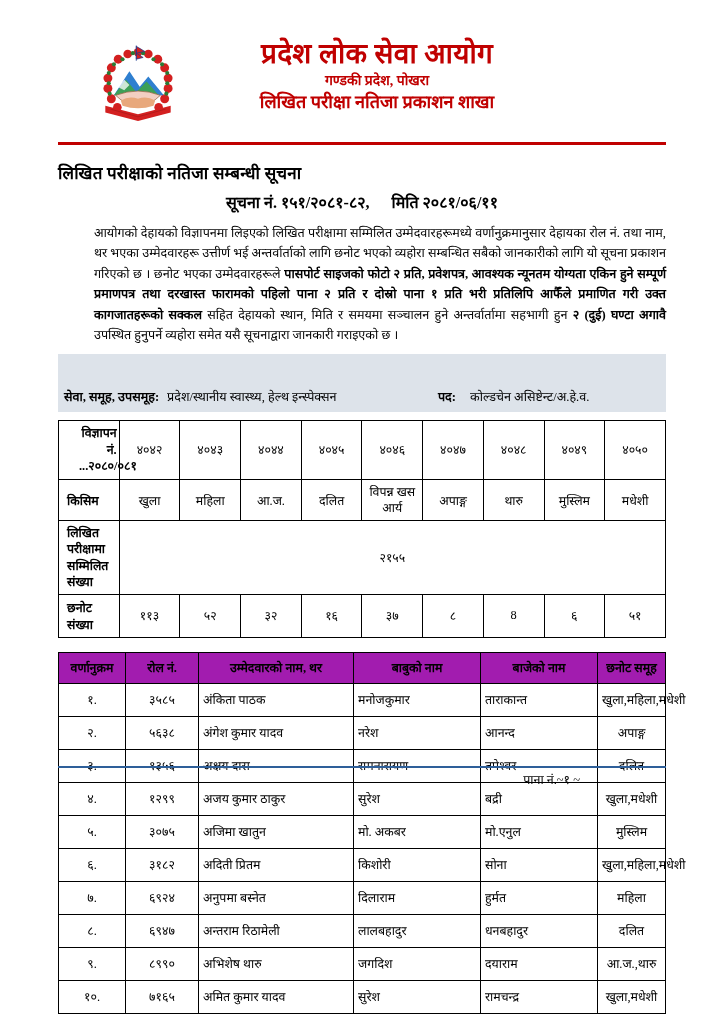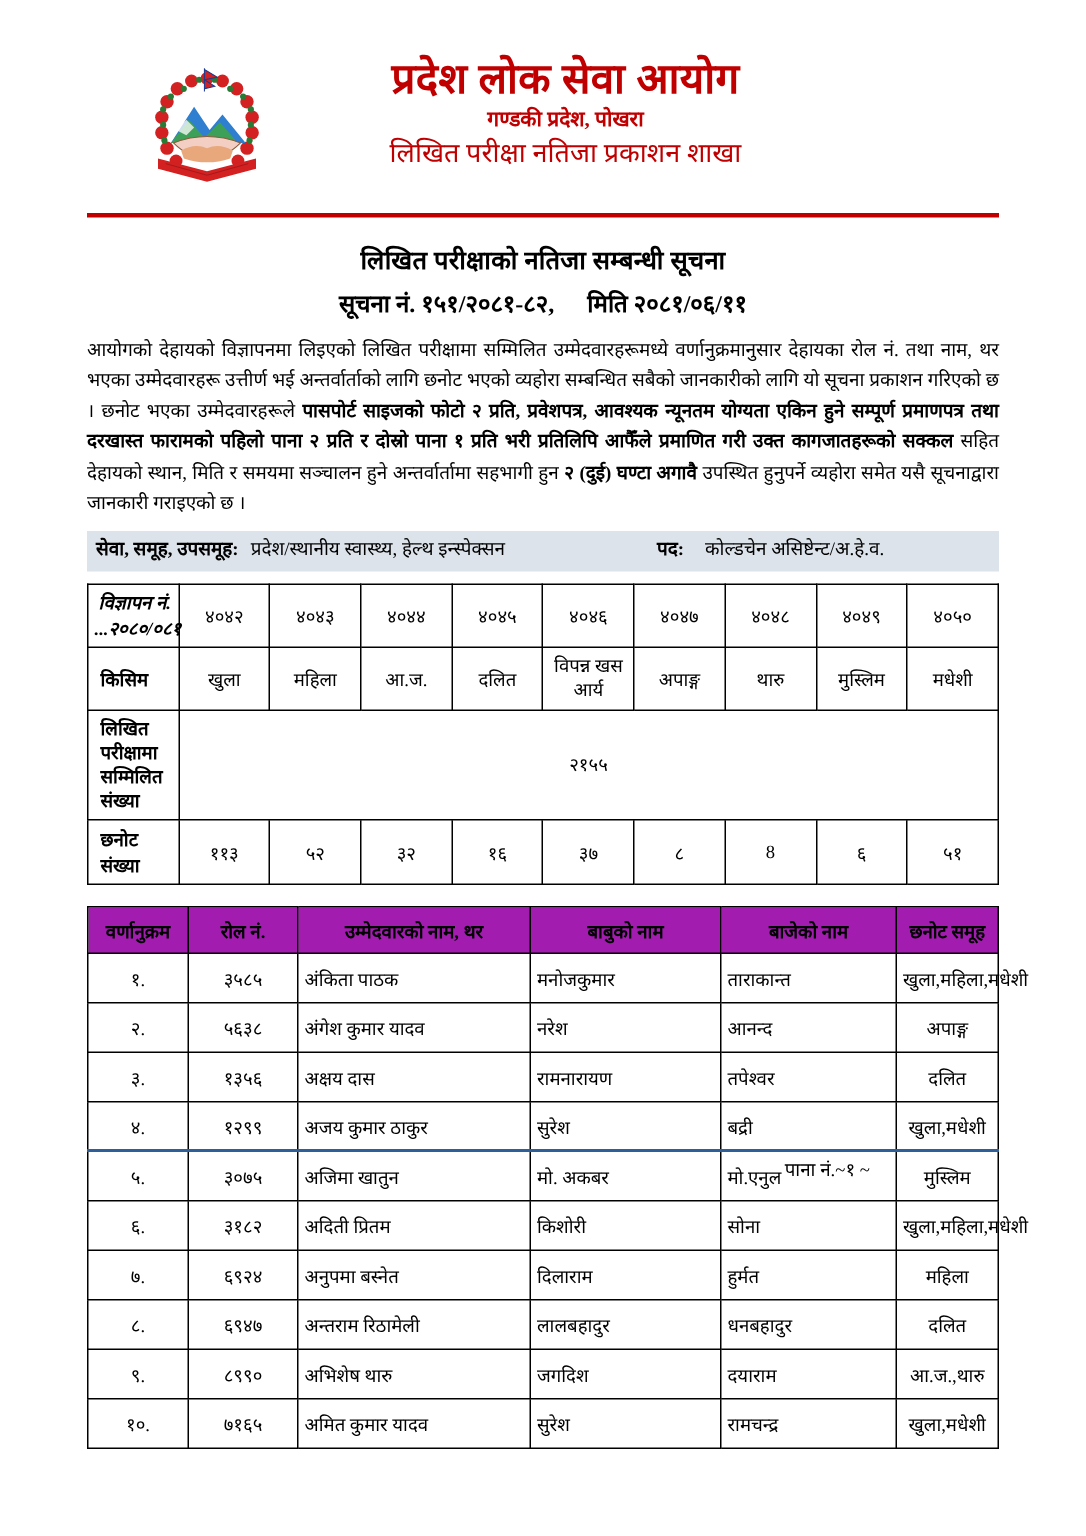--- a/index.html
+++ b/index.html
@@ -45,70 +45,70 @@
   .org-sub1{
     color:#c00000;
     font-size:14px;
     font-weight:bold;
     line-height:1.35;
     margin-top:2px;
   }
   .org-sub2{
     color:#c00000;
     font-size:18px;
-    font-weight:normal;
+    font-weight:bold;
     line-height:1.3;
   }
   .rule-red{
     margin:6px 0 0 0;
     height:3px;
     background:#c00000;
   }
 
   
   .notice-title{
-    text-align:center;
     font-size:17px;
     font-weight:bold;
     margin-top:16px;
     letter-spacing:.2px;
   }
   .notice-no{
     text-align:center;
     font-size:16px;
     font-weight:bold;
     margin-top:7px;
   }
   .notice-no .gap{display:inline-block;width:14px;}
 
   
   .para{
     margin-top:10px;
     font-size:12.6px;
     line-height:1.62;
     text-align:justify;
     text-justify:inter-word;
+    margin-left:36px;
   }
   .para b{font-weight:bold;}
 
   
   .info-band{
     margin-top:9px;
     background:#dde3ea;
     padding:3px 6px 4px 6px;
     font-size:12.6px;
     line-height:1.55;
   }
   .info-row{
     display:flex;
     align-items:baseline;
   }
   .ib-lbl{font-weight:bold;white-space:nowrap;}
   .ib-val{padding-left:8px;white-space:nowrap;}
-  .r1 .ib-lbl{width:auto;}
+  .r1 .ib-lbl{width:auto;margin-top:31px;}
   .r1 .ib-val{flex:0 0 auto;}
   .r1 .spacer{flex:1 1 auto;}
   .r2 .ib-lbl{width:86px;}
   .r2 .ib-val{width:180px;padding-left:0;}
   .r2 .ib-lbl2{font-weight:bold;white-space:nowrap;}
   .r2 .ib-val2{padding-left:26px;}
 
   
   table{border-collapse:collapse;}
   .summary{
@@ -125,25 +125,24 @@
     height:22px;
     vertical-align:middle;
   }
   .summary td.lbl{
     text-align:left;
     padding-left:8px;
     font-weight:bold;
     width:132px;
   }
   .summary td.advno{
-    text-align:center;
-    padding-left:4px;
+    text-align:right;
+    padding-left:20px;
     font-weight:bold;
     line-height:1.35;
-    font-style:italic;
   }
   .summary td.two-line{line-height:1.3;}
 
   
   .candidates{
     margin-top:14px;
     width:100%;
     table-layout:fixed;
     border:1.6px solid #000;
     font-size:12.4px;

